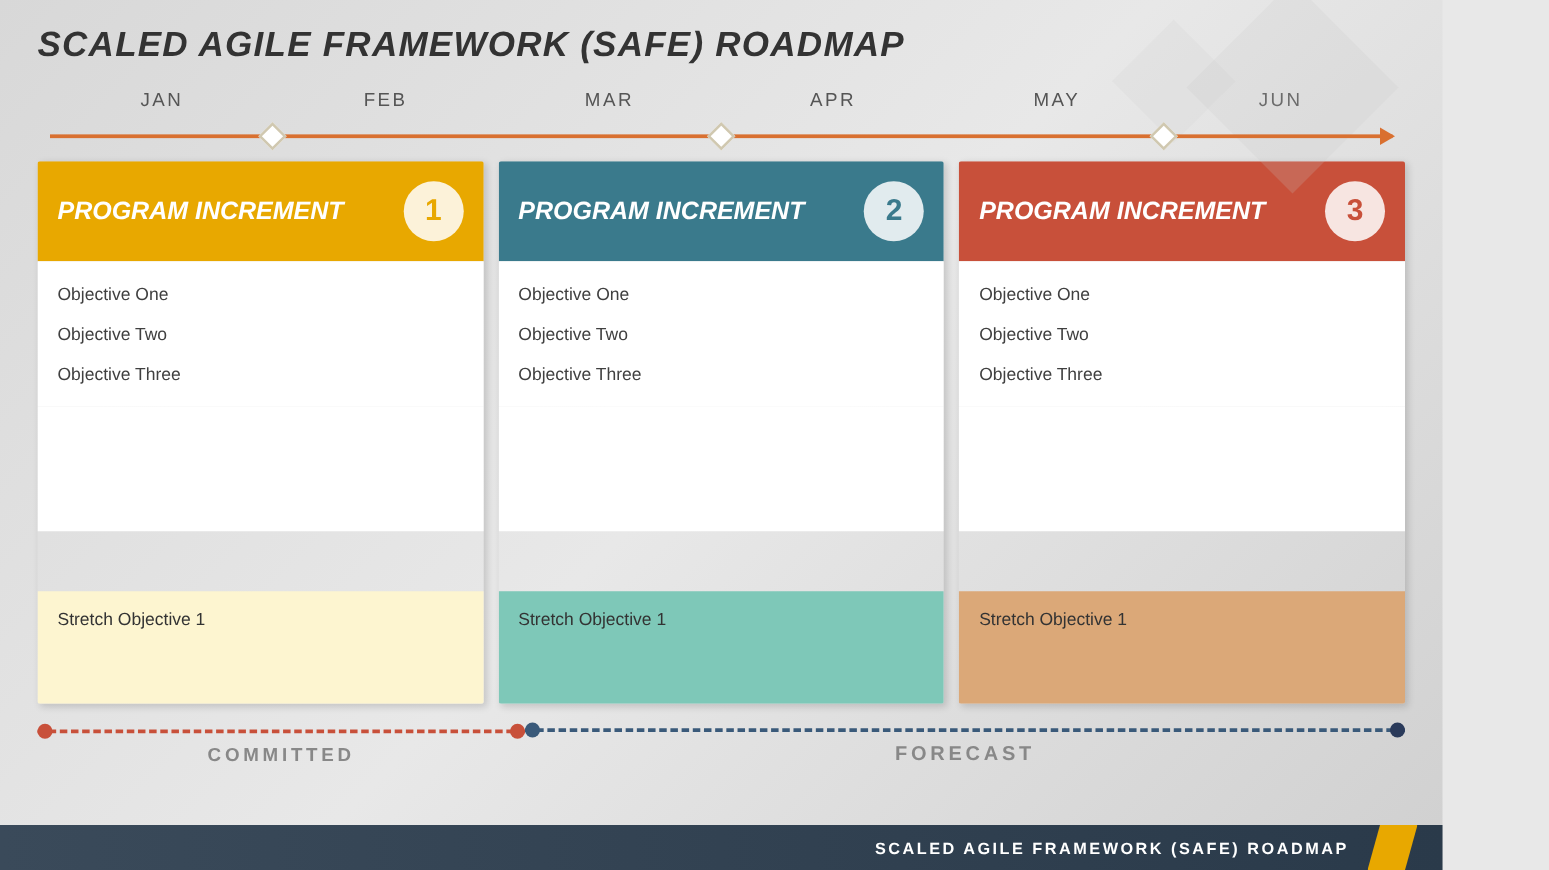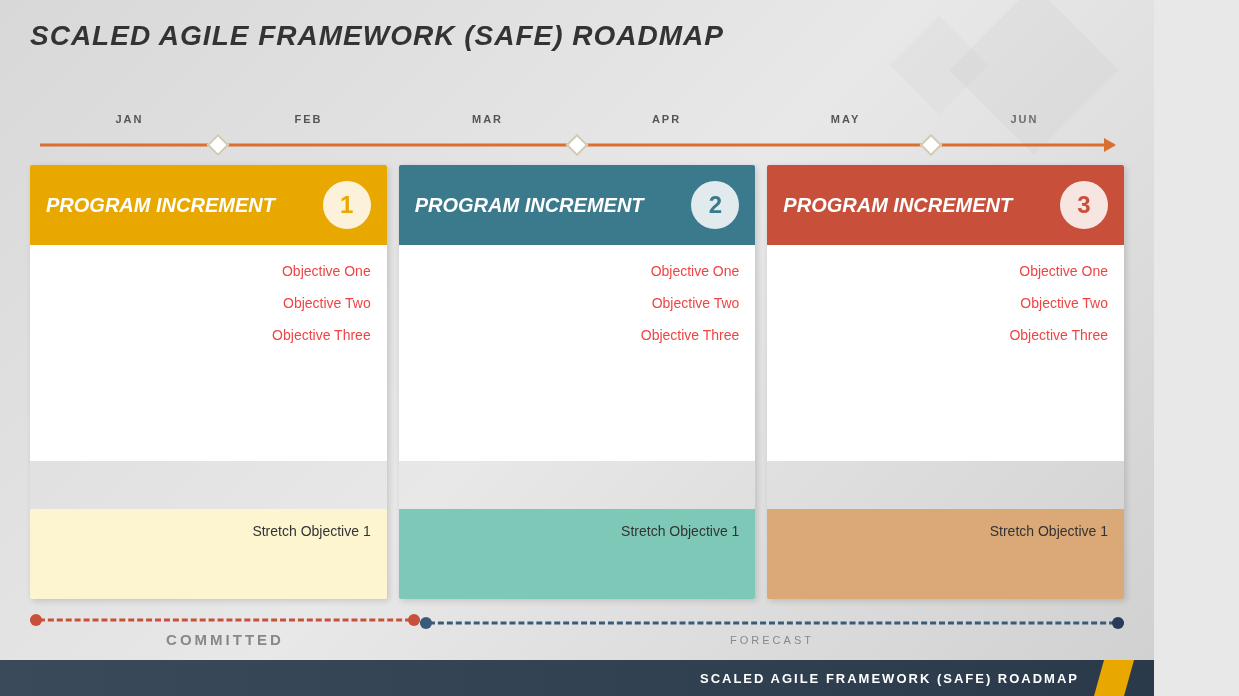--- a/index.html
+++ b/index.html
@@ -32,28 +32,27 @@
     }
 
     .month-labels {
       display: flex;
       justify-content: space-around;
       margin-bottom: 5px;
       padding: 0 10px;
     }
 
     .month-label {
-      font-size: 11px;
-      font-weight: 700;
+      font-size: 15px;
+      font-weight: 400;
       color: #555;
       letter-spacing: 2px;
       text-align: center;
       width: 160px;
       text-transform: uppercase;
-      margin-top: 41px;
     }
 
     
     .timeline-line {
       position: relative;
       height: 30px;
       display: flex;
       align-items: center;
       margin: 0 10px;
     }
@@ -95,21 +94,20 @@
       display: flex;
       gap: 12px;
       margin-top: 5px;
     }
 
     .pi-card {
       flex: 1;
       border-radius: 2px;
       overflow: hidden;
       box-shadow: 2px 2px 6px rgba(0,0,0,0.15);
-      text-align: right;
     }
 
     .pi-header {
       padding: 14px 16px;
       display: flex;
       align-items: center;
       justify-content: space-between;
       min-height: 80px;
     }
 
@@ -145,26 +143,25 @@
     .pi-3 .pi-number-circle { color: #c8503a; }
 
     .pi-objectives {
       background: white;
       padding: 10px 16px;
     }
 
     .pi-objective-item {
       padding: 8px 0;
       font-size: 14px;
-      color: #ef4444;
+      color: #404040;
     }
 
     .pi-objective-item + .pi-objective-item {
       border-top: none;
-      margin-left: 20px;
     }
 
     .pi-spacer {
       background: white;
       flex: 1;
       min-height: 80px;
     }
 
     .pi-stretch {
       padding: 14px 16px;
@@ -326,21 +323,21 @@
       </div>
       <div style="margin-top:4px; font-size:15px; font-weight:700; letter-spacing:3px; color:#888; text-transform:uppercase;">COMMITTED</div>
     </div>
 
     <div style="flex:1; display:flex; flex-direction:column; align-items:center;">
       <div style="width:100%; position:relative; height:14px;">
         <div style="position:absolute; top:50%; left:0; right:0; border-top: 3px dashed #3a5a7a; transform:translateY(-50%);"></div>
         <div style="position:absolute; top:50%; left:0; transform:translateY(-50%); width:12px; height:12px; background:#3a5a7a; border-radius:50%;"></div>
         <div style="position:absolute; top:50%; right:0; transform:translateY(-50%); width:12px; height:12px; background:#2a3a5a; border-radius:50%;"></div>
       </div>
-      <div style="margin-top:4px; font-size:11px; font-weight:400; letter-spacing:3px; color:#888; text-transform:uppercase;">FORECAST</div>
+      <div style="margin-top:4px; font-size:16px; font-weight:700; letter-spacing:3px; color:#888; text-transform:uppercase;">FORECAST</div>
     </div>
   </div>
 
   <div class="footer">
     <div class="footer-text">SCALED AGILE FRAMEWORK (SAFe) ROADMAP</div>
     <div class="footer-accent"></div>
   </div>
 
 </div>
 

